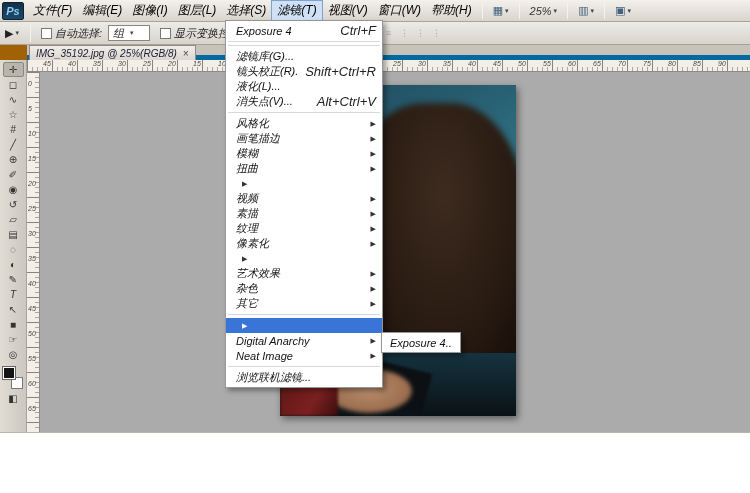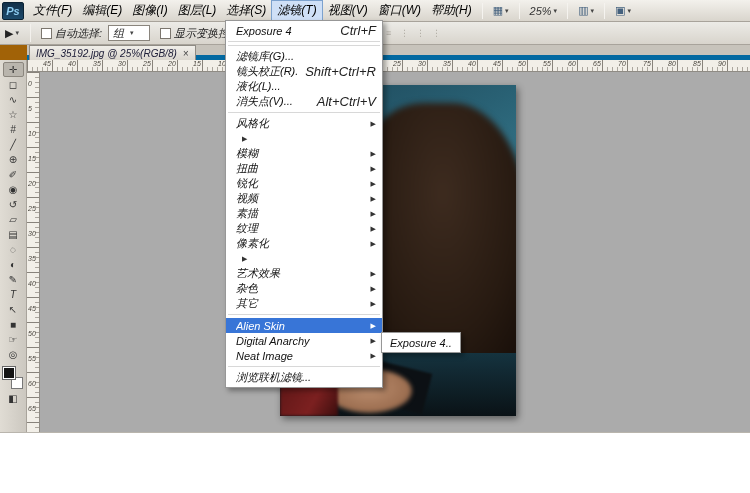--- a/index.html
+++ b/index.html
@@ -307,32 +307,32 @@
       <div class="mi">
         <span class="lbl">消失点(V)...</span>
         <span class="sc">Alt+Ctrl+V</span>
       </div>
       <div class="sep"></div>
       <div class="mi">
         <span class="lbl">风格化</span>
         <span class="arr">▶</span>
       </div>
       <div class="mi">
+        <span class="lbl">画笔描边</span>
         <span class="arr">▶</span>
       </div>
       <div class="mi">
         <span class="lbl">模糊</span>
         <span class="arr">▶</span>
       </div>
       <div class="mi">
         <span class="lbl">扭曲</span>
         <span class="arr">▶</span>
       </div>
       <div class="mi">
-        <span class="lbl">锐化</span>
         <span class="arr">▶</span>
       </div>
       <div class="mi">
         <span class="lbl">视频</span>
         <span class="arr">▶</span>
       </div>
       <div class="mi">
         <span class="lbl">素描</span>
         <span class="arr">▶</span>
       </div>
@@ -354,21 +354,20 @@
       <div class="mi">
         <span class="lbl">杂色</span>
         <span class="arr">▶</span>
       </div>
       <div class="mi">
         <span class="lbl">其它</span>
         <span class="arr">▶</span>
       </div>
       <div class="sep"></div>
       <div class="mi hl">
-        <span class="lbl">Alien Skin</span>
         <span class="arr">▶</span>
       </div>
       <div class="mi">
         <span class="lbl">Digital Anarchy</span>
         <span class="arr">▶</span>
       </div>
       <div class="mi">
         <span class="lbl">Neat Image</span>
         <span class="arr">▶</span>
       </div>

